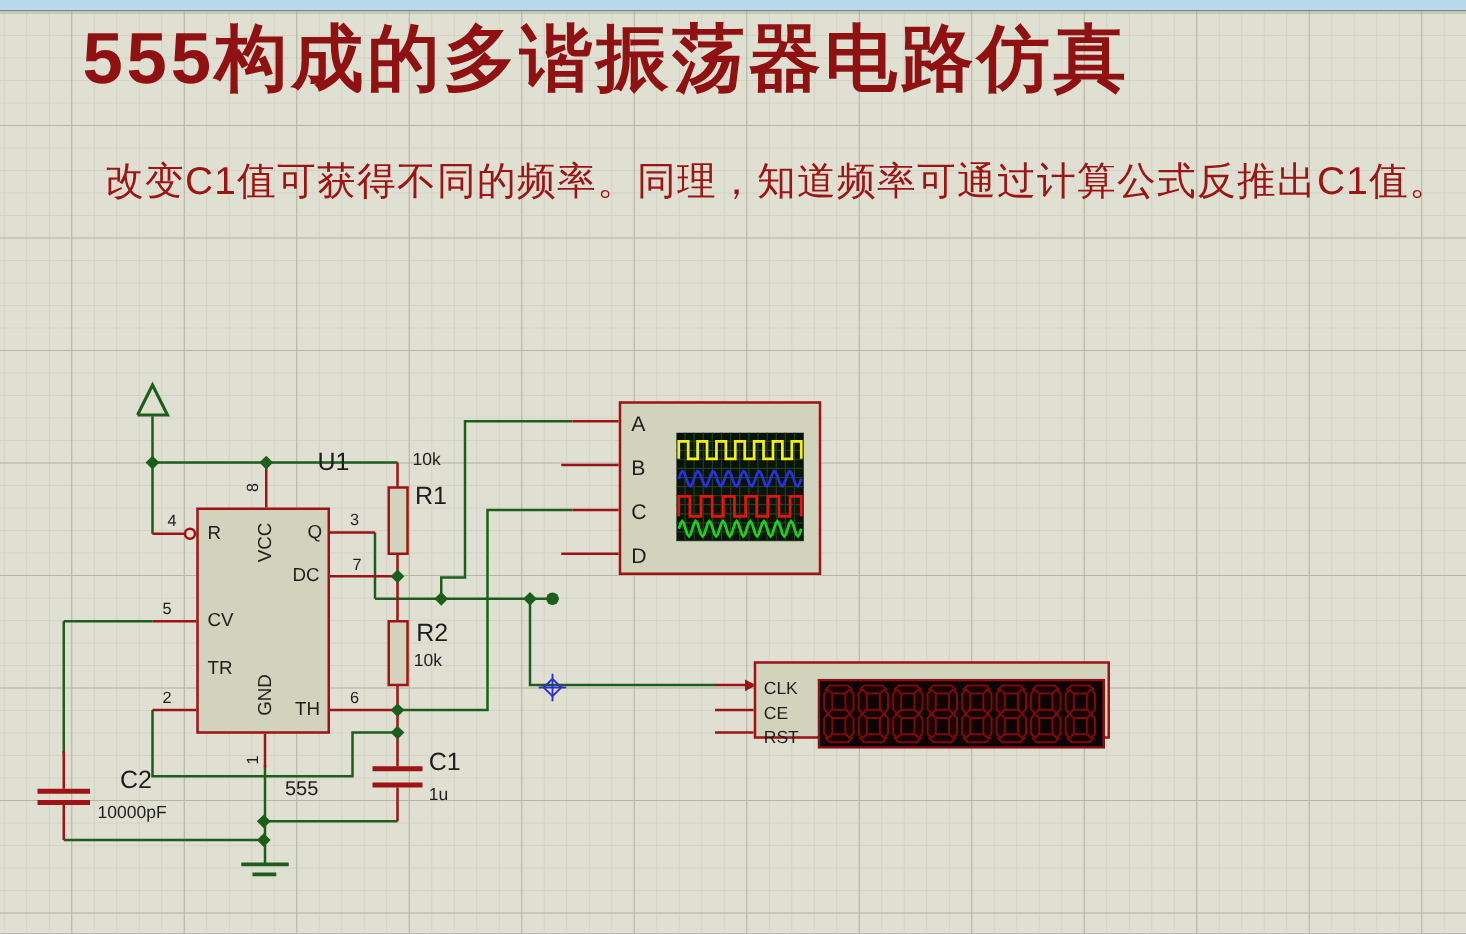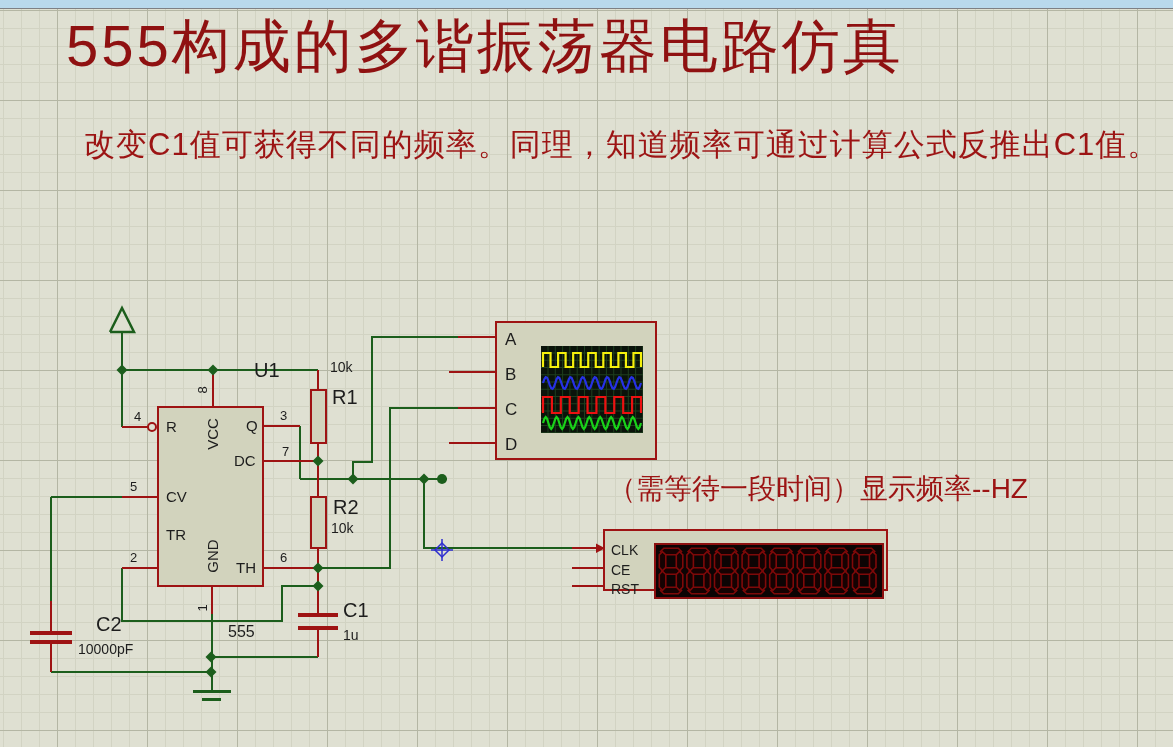--- a/index.html
+++ b/index.html
@@ -9,21 +9,21 @@
     background-image:
       linear-gradient(#b4b6a4 1px, transparent 1px),
       linear-gradient(90deg,#b4b6a4 1px, transparent 1px),
       linear-gradient(#d2d3c3 1px, transparent 1px),
       linear-gradient(90deg,#d2d3c3 1px, transparent 1px);
     background-size:90px 90px,90px 90px,18px 18px,18px 18px;
     background-position:57px 10px,57px 10px,3px 10px,3px 10px;
     font-family:"Liberation Sans","DejaVu Sans",sans-serif;
   }
   .topbar{position:absolute;left:0;top:0;width:1173px;height:8px;background:#b9d9ec;border-bottom:1px solid #7e8084;}
-  .title{position:absolute;left:66px;top:8px;font-size:58px;font-weight:normal;color:#8f1111;letter-spacing:3px;white-space:nowrap;}
+  .title{position:absolute;left:66px;top:8px;font-size:58px;font-weight:bold;color:#8f1111;letter-spacing:3px;white-space:nowrap;}
   .subtitle{position:absolute;left:84px;top:124px;font-size:31px;color:#9c1414;letter-spacing:1px;white-space:nowrap;}
   .annotation{position:absolute;left:608px;top:470px;font-size:28px;color:#9c1414;white-space:nowrap;}
   #wires{position:absolute;left:0;top:0;}
   .compbox{position:absolute;background:#d2d3bd;border:2px solid #9e1313;box-sizing:border-box;}
   .ic{left:157px;top:406px;width:107px;height:181px;}
   .scope{left:495px;top:321px;width:162px;height:139px;}
   .counter{left:603px;top:529px;width:285px;height:62px;}
   .lbl{position:absolute;color:#1d1d1d;white-space:nowrap;line-height:1;}
   .fs13{font-size:13px;} .fs14{font-size:14px;} .fs15{font-size:15px;}
   .fs16{font-size:16px;margin-top:36px;} .fs17{font-size:17px;} .fs20{font-size:20px;}
@@ -32,21 +32,20 @@
   .disp{position:absolute;left:49px;top:12px;}
 </style>
 </head>
 <body>
 
 <div id="app">
   <div class="topbar"></div>
 
   <div class="title">555构成的多谐振荡器电路仿真</div>
   <div class="subtitle">改变C1值可获得不同的频率。同理，知道频率可通过计算公式反推出C1值。</div>
-  <div class="annotation">（需等待一段时间）显示频率--HZ</div>
 
   <svg id="wires" width="1173" height="747">
       <polyline points="122,333 122,370" fill="none" stroke="#1c5e1c" stroke-width="2"></polyline>
       <polyline points="122,370 318,370" fill="none" stroke="#1c5e1c" stroke-width="2"></polyline>
       <polyline points="122,370 122,427" fill="none" stroke="#1c5e1c" stroke-width="2"></polyline>
       <polyline points="51,497 122,497" fill="none" stroke="#1c5e1c" stroke-width="2"></polyline>
       <polyline points="51,497 51,603" fill="none" stroke="#1c5e1c" stroke-width="2"></polyline>
       <polyline points="51,672 211,672" fill="none" stroke="#1c5e1c" stroke-width="2"></polyline>
       <polyline points="122,568 122,621 282,621 282,586 318,586" fill="none" stroke="#1c5e1c" stroke-width="2"></polyline>
       <polyline points="212,612 212,691" fill="none" stroke="#1c5e1c" stroke-width="2"></polyline>

